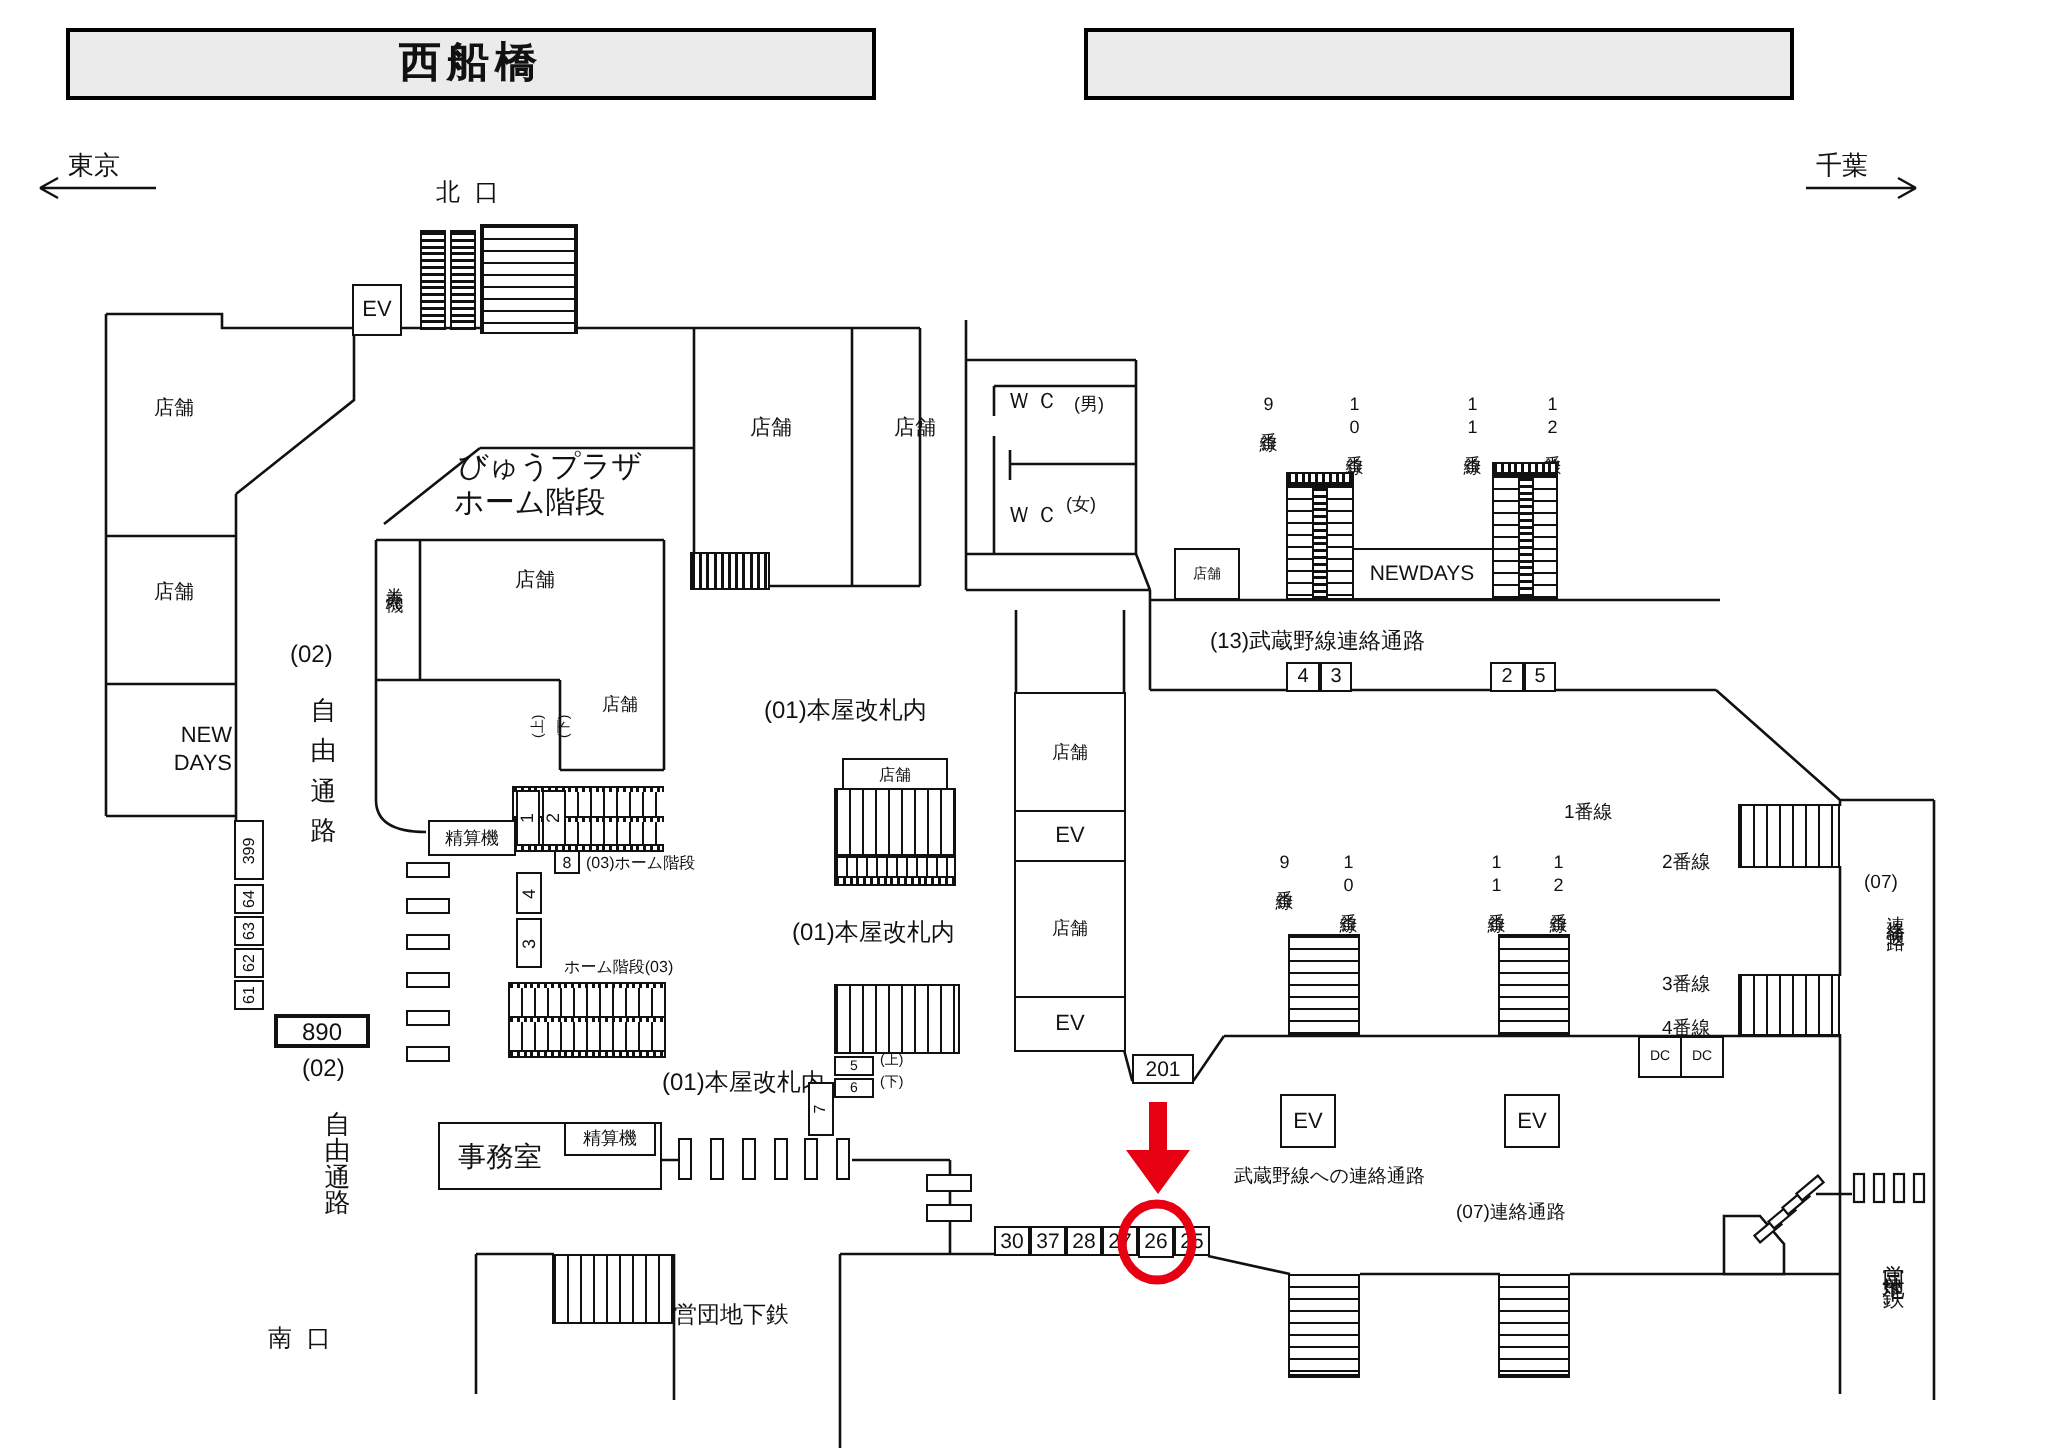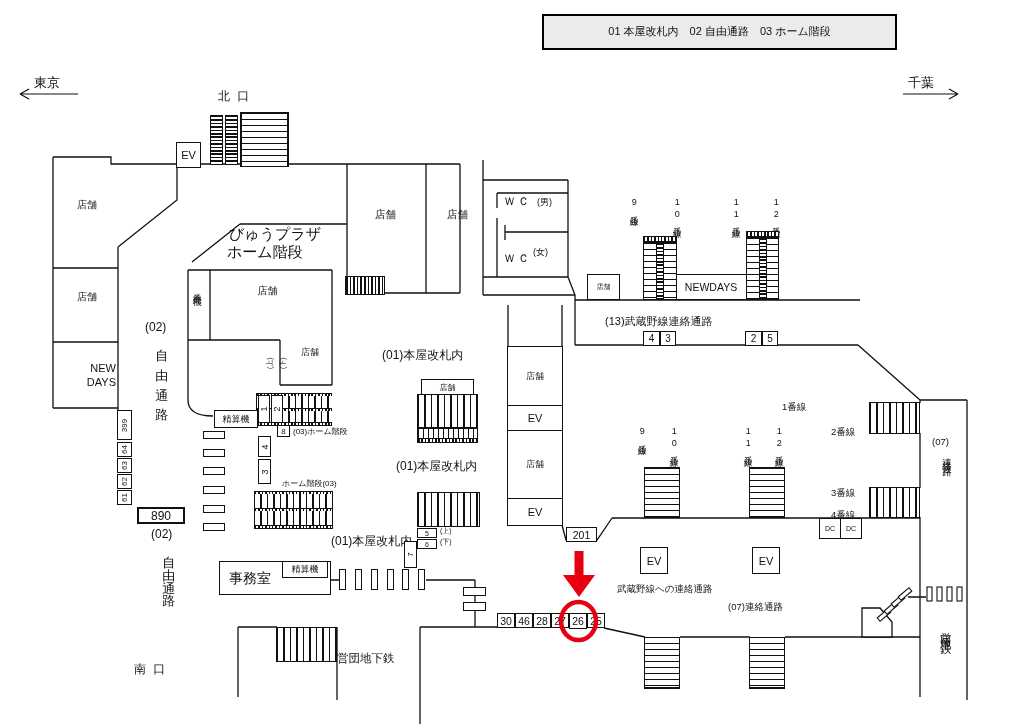--- a/index.html
+++ b/index.html
@@ -70,22 +70,24 @@
     <g fill="#fff" stroke="#111" stroke-width="1.1">
       <rect x="927" y="587" width="5" height="14"></rect>
         <rect x="937" y="587" width="5" height="14"></rect>
       <rect x="947" y="587" width="5" height="14"></rect>
         <rect x="957" y="587" width="5" height="14"></rect>
     </g>
   </svg>
 
   <div id="overlay" class="a" style="left:0;top:0;width:1024px;height:724px;z-index:2">
 
+    <div class="hbox" style="left:33px;top:14px;width:405px;height:36px">
+      <span class="t" style="position:static;font-size:21px;font-weight:bold;letter-spacing:3px">西船橋</span>
+    </div>
     <div class="hbox" style="left:542px;top:14px;width:355px;height:36px">
-      <span class="t" style="position:static;font-size:11px">01 本屋改札内　02 自由通路　03 ホーム階段</span>
     </div>
 
     <div class="t" style="left:34px;top:75px;font-size:13px">東京</div>
     <div class="t" style="left:908px;top:75px;font-size:13px">千葉</div>
 
     <div class="t" style="left:218px;top:89px;font-size:12px;letter-spacing:2px">北 口</div>
     <div class="bx" style="left:176px;top:142px;width:25px;height:26px;font-size:11px">
         <span>EV</span>
       </div>
     <div class="esc" style="left:210px;top:115px;width:13px;height:50px"></div>
@@ -258,21 +260,21 @@
         <span>EV</span>
       </div>
     <div class="bx" style="left:566px;top:527px;width:31px;height:15px;font-size:10.5px">
         <span>201</span>
       </div>
 
     <div class="bx" style="left:497px;top:613px;width:18px;height:15px;font-size:10.5px">
         <span>30</span>
       </div>
     <div class="bx" style="left:515px;top:613px;width:18px;height:15px;font-size:10.5px">
-        <span>46</span>
+        <span>37</span>
       </div>
     <div class="bx" style="left:533px;top:613px;width:18px;height:15px;font-size:10.5px">
         <span>28</span>
       </div>
     <div class="bx" style="left:551px;top:613px;width:18px;height:15px;font-size:10.5px">
         <span>27</span>
       </div>
     <div class="bx" style="left:569px;top:613px;width:18px;height:16px;font-size:10.5px">
         <span>26</span>
       </div>

